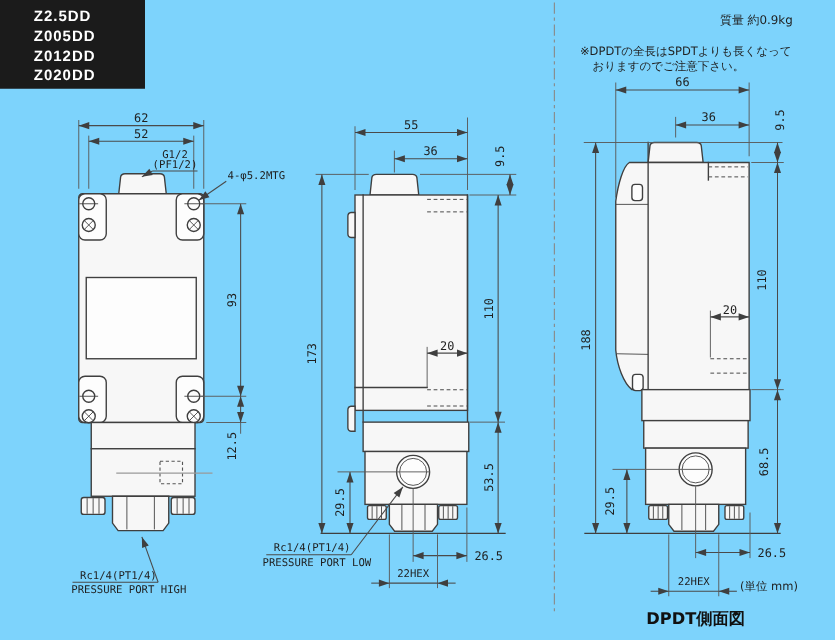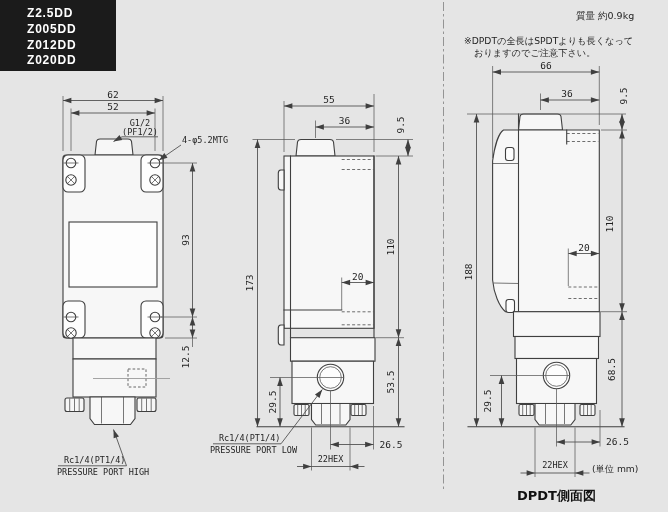--- a/index.html
+++ b/index.html
@@ -1,16 +1,16 @@
 <!DOCTYPE html>
 <html><head>
 <meta charset="utf-8">
 <style>
   html,body{margin:0;padding:0;background:#ffffff;}
-  .stage{position:relative;width:668px;height:512px;background:#e5e5e5;overflow:hidden;
+  .stage{position:relative;width:668px;height:512px;background:#7dd3fc;overflow:hidden;
          font-family:"DejaVu Sans Mono", monospace;text-align:right;}
   svg{display:block}
   .ln  {stroke:#3f3f3f;stroke-width:1.1;fill:none;stroke-linecap:square}
   .thin{stroke:#3f3f3f;stroke-width:0.7;fill:none}
   .fil {fill:#f7f7f7;stroke:#3f3f3f;stroke-width:1.1}
   .filw{fill:#fdfdfd;stroke:#3f3f3f;stroke-width:1.1}
   .dim {stroke:#4a4a4a;stroke-width:0.85;fill:none}
   .ext {stroke:#5a5a5a;stroke-width:0.75;fill:none}
   .dsh {stroke:#4a4a4a;stroke-width:0.8;fill:none;stroke-dasharray:3 2.2}
   .dshb{stroke:#555;stroke-width:0.9;fill:none;stroke-dasharray:2.6 2}

